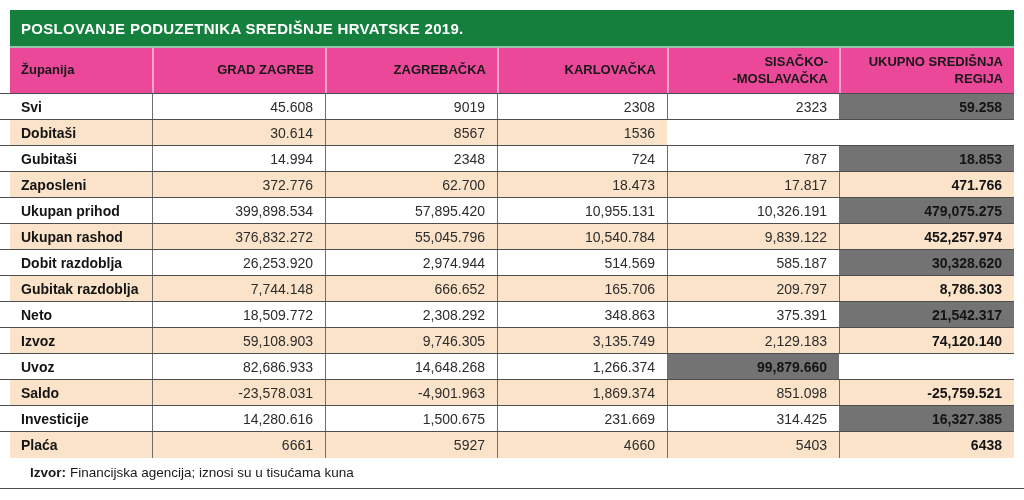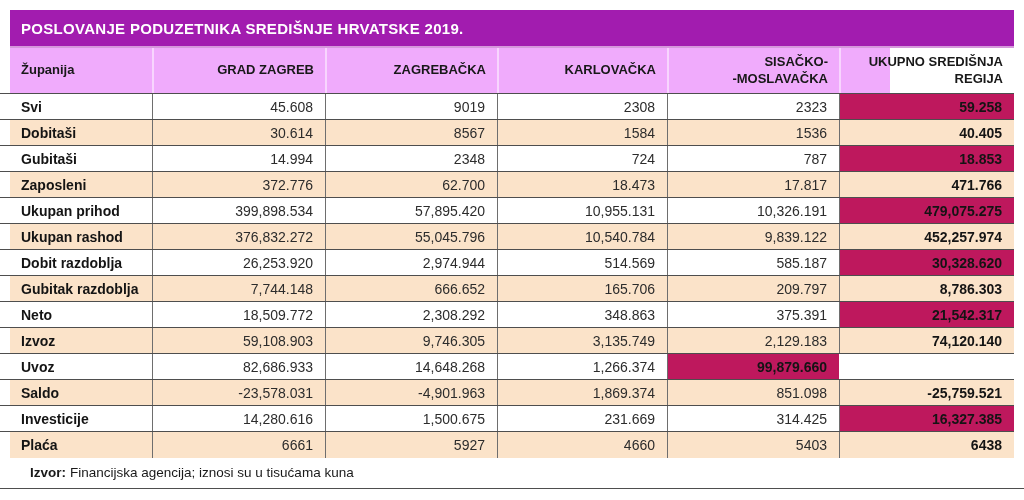--- a/index.html
+++ b/index.html
@@ -5,49 +5,49 @@
   html,body{margin:0;padding:0;}
   body{
     width:1024px;height:500px;background:#ffffff;
     font-family:"Liberation Sans","DejaVu Sans",sans-serif;
     -webkit-font-smoothing:antialiased;
   }
   .page{position:relative;width:1024px;height:500px;padding-top:10px;box-sizing:border-box;}
 
   
   .title-bar{
-    margin-left:10px;width:1004px;height:38px;background:#a21caf;
+    margin-left:10px;width:1004px;height:38px;background:#15803d;
     display:flex;align-items:center;padding-left:11px;box-sizing:border-box;
     border-bottom:2px solid rgba(255,255,255,.55);
   }
   .title-bar .t{color:#ffffff;font-weight:bold;font-size:15px;letter-spacing:.3px;}
 
   
   .head-row{
-    margin-left:10px;width:880px;height:45px;background:#f0abfc;
+    margin-left:10px;width:1004px;height:45px;background:#ec4899;
     display:grid;grid-template-columns:142px 173px 172px 170px 172px 175px;
   }
   .hcell{
     display:flex;align-items:center;justify-content:flex-end;text-align:right;
     font-weight:bold;font-size:13px;color:#181818;padding:0 11px;box-sizing:border-box;
     white-space:pre-line;line-height:1.25;border-left:2px solid rgba(255,255,255,.5);
   }
   .hcell.first{justify-content:flex-start;text-align:left;border-left:none;}
 
   
   .rows{width:1014px;border-top:1px solid #4e4e4e;}
   .r{
     display:grid;grid-template-columns:10px 142px 173px 172px 170px 172px 175px;
     height:26px;border-bottom:1px solid #4e4e4e;box-sizing:border-box;
   }
   .r:last-child{border-bottom:none;}
   .c{display:flex;align-items:center;box-sizing:border-box;font-size:14px;}
   .lbl{font-weight:bold;color:#141414;padding-left:11px;}
   .num{justify-content:flex-end;padding-right:12px;color:#2c2c2c;border-left:1px solid #6e6e6e;}
-  .tot{background:#be185d;font-weight:bold;color:#141414;}
+  .tot{background:#737373;font-weight:bold;color:#141414;}
   .r:nth-child(even) .c{background:#FBE3C9;}
 
   
   .footer{margin-left:21px;padding:7px 0 8px;font-size:13.5px;color:#191919;}
   .footer .b{font-weight:bold;padding-left:9px;}
   .footer .s{margin-left:4px;}
   .bottom-rule{width:1024px;height:1px;background:#4e4e4e;}
 </style>
 </head>
 <body>
@@ -79,23 +79,21 @@
       <div class="c num">2308</div>
       <div class="c num">2323</div>
       <div class="c num tot">59.258</div>
     </div>
 
     <div class="r">
       <div class="sp"></div>
       <div class="c lbl">Dobitaši</div>
       <div class="c num">30.614</div>
       <div class="c num">8567</div>
-      <div class="c num">1584</div>
       <div class="c num">1536</div>
-      <div class="c num tot">40.405</div>
     </div>
 
     <div class="r">
       <div class="sp"></div>
       <div class="c lbl">Gubitaši</div>
       <div class="c num">14.994</div>
       <div class="c num">2348</div>
       <div class="c num">724</div>
       <div class="c num">787</div>
       <div class="c num tot">18.853</div>

